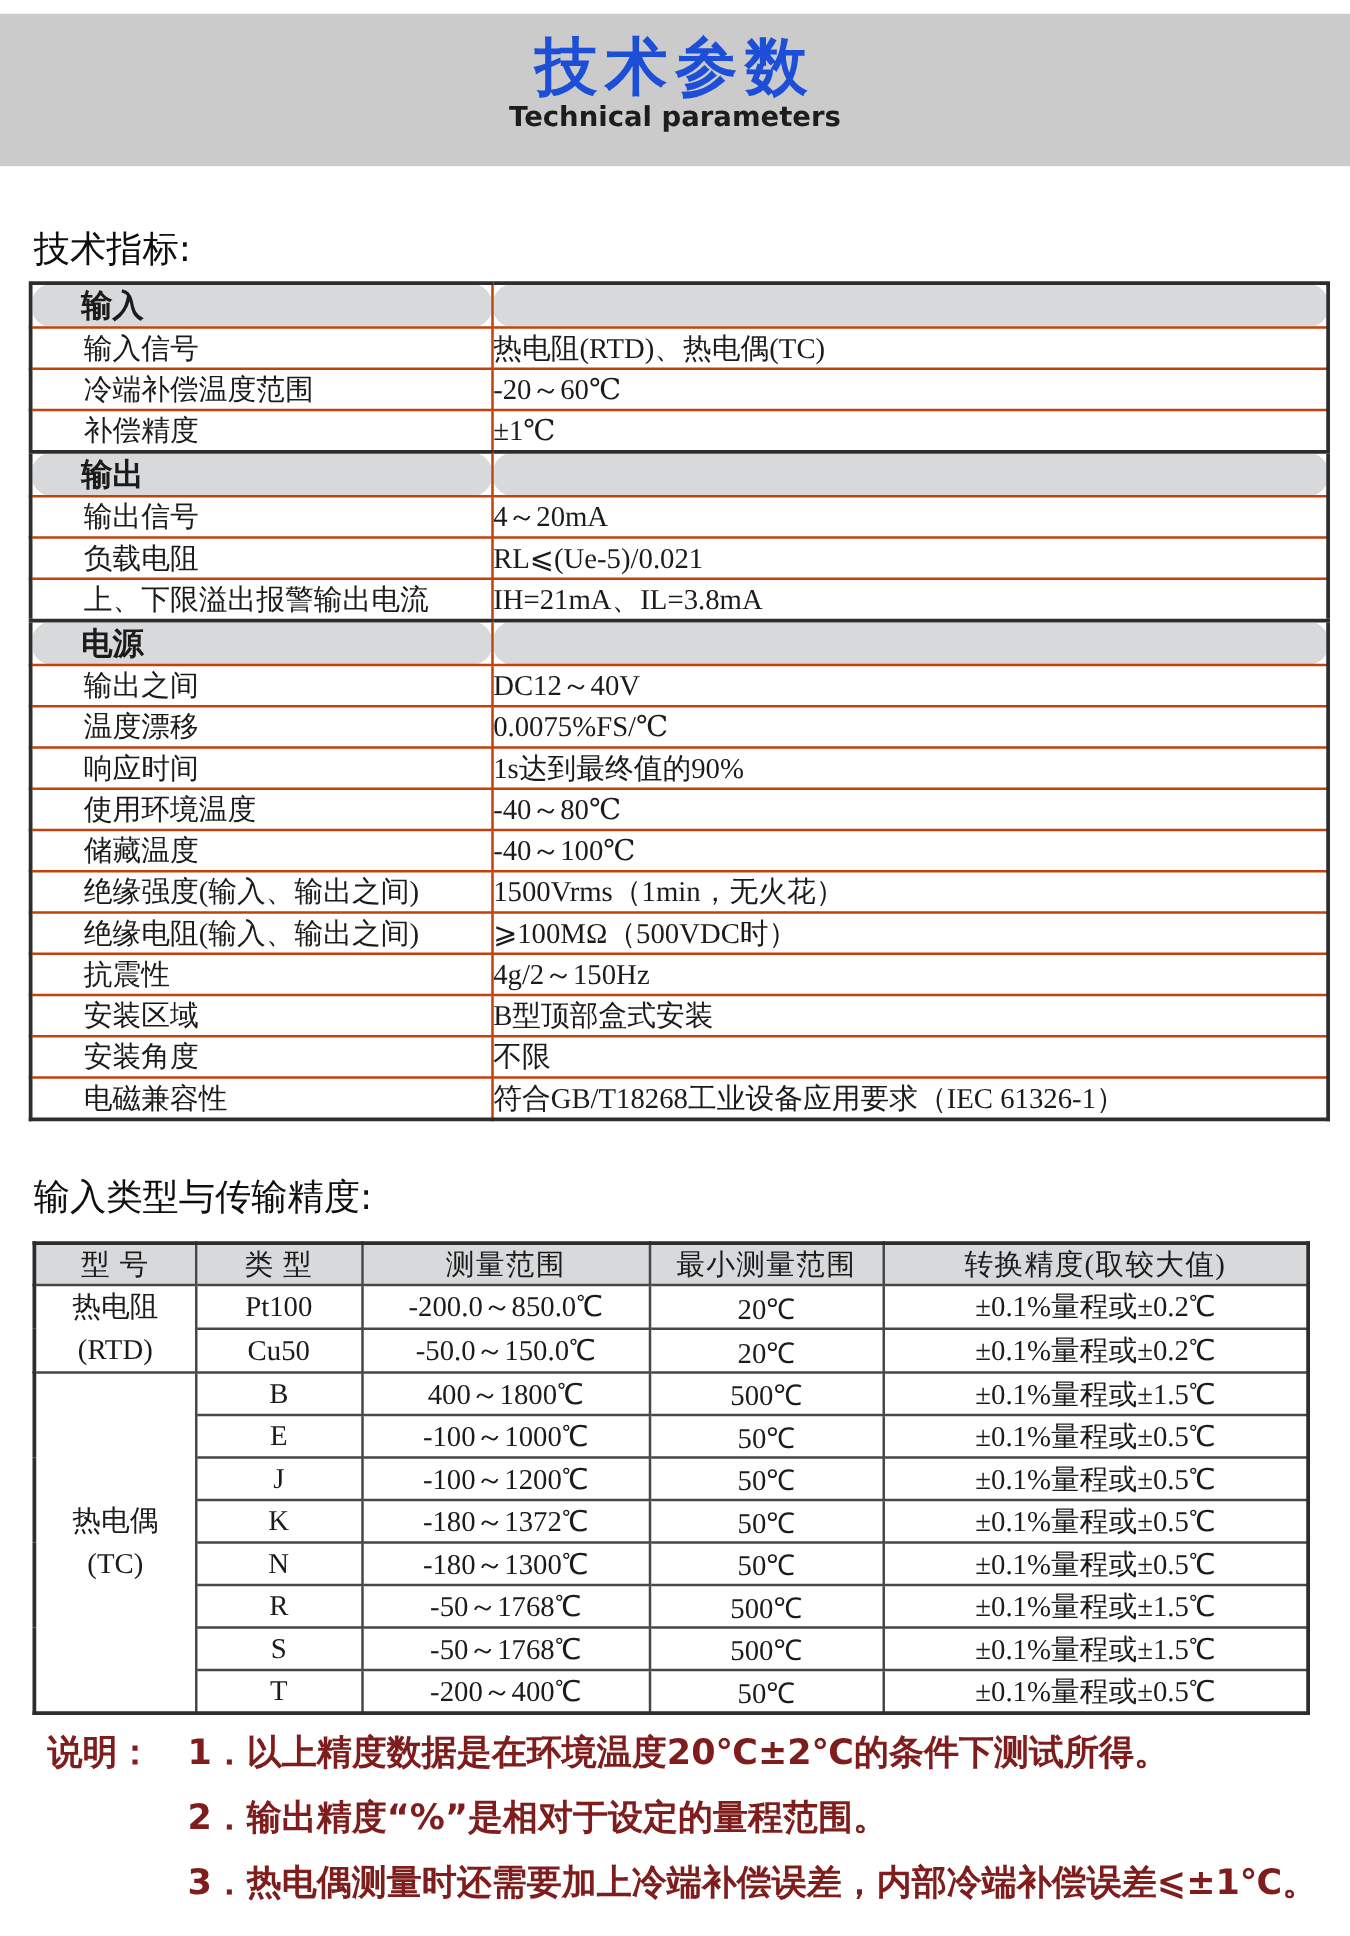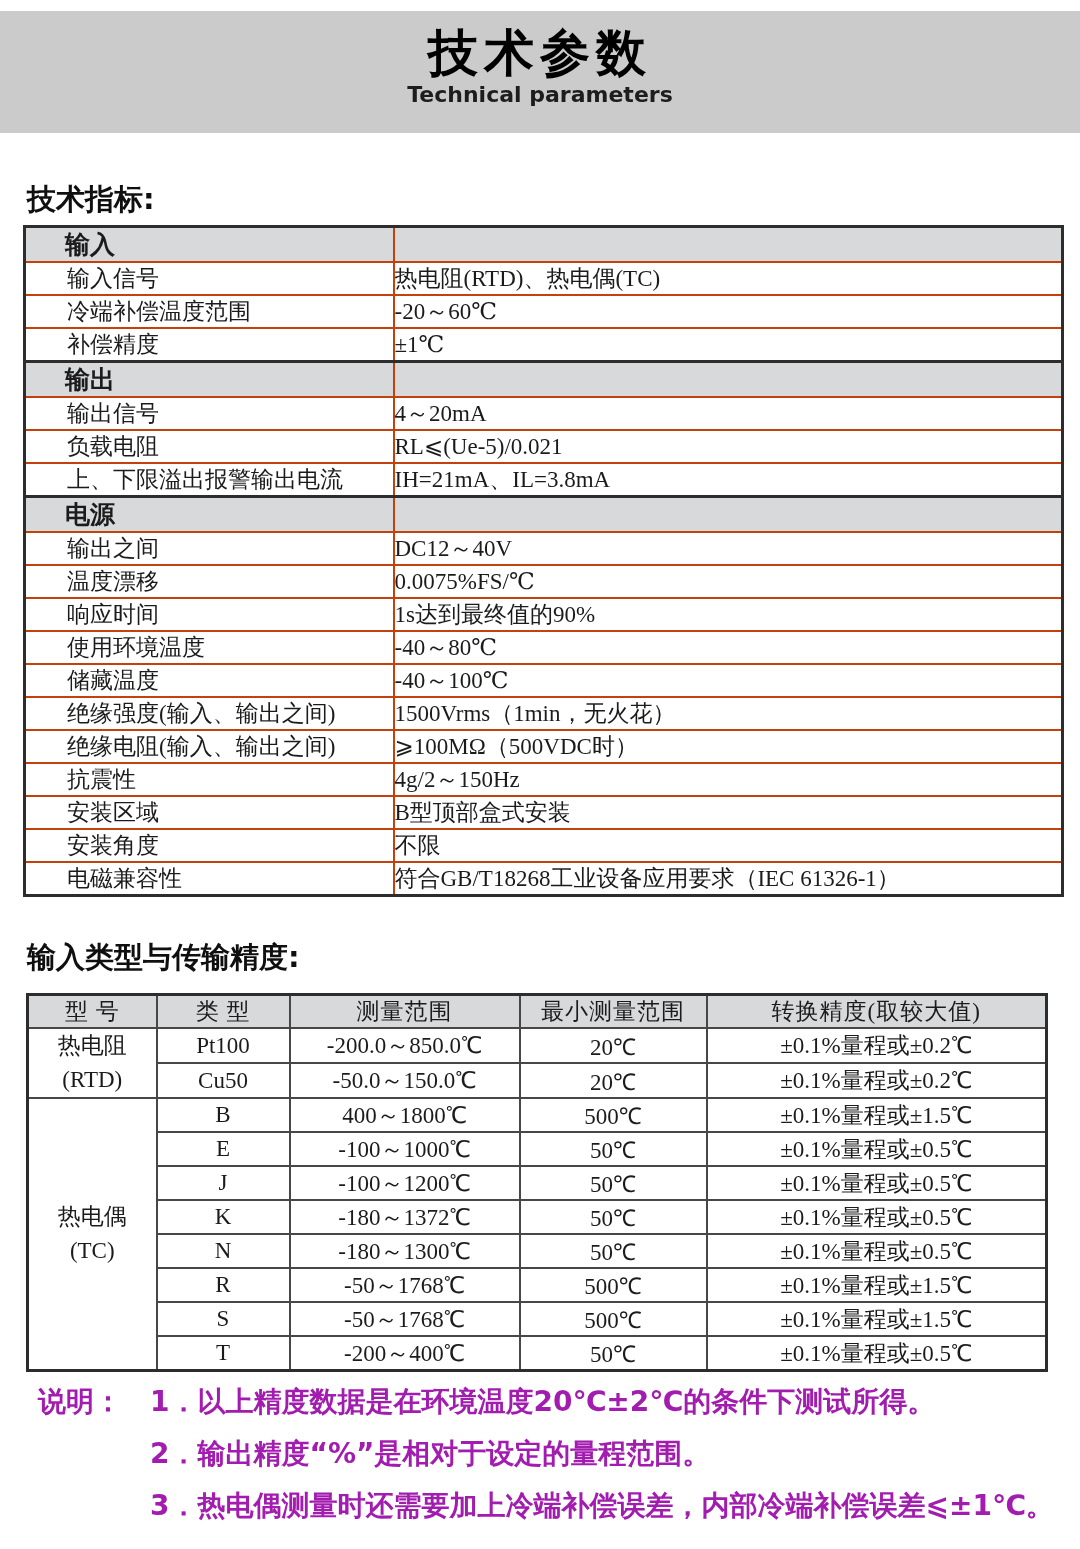--- a/index.html
+++ b/index.html
@@ -13,51 +13,52 @@
 
   
   .band {
     margin-top:11px; height:122px;
     background:var(--band-bg,#cbcbcb);
     text-align:center;
   }
   .band-title {
     font-family:"DejaVu Sans","Liberation Sans",sans-serif;
     font-weight:bold; font-size:50px; line-height:1.1;
-    letter-spacing:6px; padding-top:15px; color:#000000;
+    letter-spacing:6px; padding-top:15px; color:#1d4ed8;
   }
   .band-sub {
     font-family:"DejaVu Sans","Liberation Sans",sans-serif;
     font-size:22px; letter-spacing:0px; color:#1d1d1d; margin-top:1px;font-weight:bold;
   }
 
   
   .sec-heading {
     font-family:"DejaVu Sans","Liberation Sans",sans-serif;
-    font-weight:bold; font-size:29px; color:#0f0f0f; line-height:32px;
+    font-weight:normal; font-size:29px; color:#0f0f0f; line-height:32px;
   }
   .h-spec { margin:50px 0 10px 27px; }
   .h-acc  { margin:44px 0 20px 27px; }
 
   
   table { border-collapse:collapse; table-layout:fixed; }
   .spec-table {
     margin-left:23px; width:1041px;
     border:3px solid #2d2d2d;
   }
   .spec-table td {
     border:2px solid #c2410c;
     height:31px; font-size:23px; vertical-align:middle;
     white-space:nowrap; overflow:hidden;
   }
   .spec-table .c-label { width:369px; padding-left:41px; }
   .spec-table .c-value { }
   .spec-table tr.row-section td {
     background:var(--head-bg,#d7d9db);
     border-top:3px solid #2d2d2d;
+    border-radius:17px;
   }
   .spec-table tr.row-section .c-label {
     font-family:"DejaVu Sans","Liberation Sans",sans-serif;
     font-weight:bold; font-size:25px; padding-left:39px;
   }
 
   
   .acc-table {
     margin-left:26px; width:1019px;
     border:3px solid #2d2d2d;
@@ -69,21 +70,21 @@
     vertical-align:middle; white-space:nowrap; overflow:hidden;font-family:Liberation Serif, serif;
   }
   .acc-table th { background:var(--head-bg,#d7d9db); letter-spacing:1px; }
   .acc-table .c-model { font-size:23px; }
   .acc-table .model-line { line-height:34px; }
 
   
   .notes {
     margin:15px 0 0 38px;
     font-family:"DejaVu Sans","Liberation Sans",sans-serif;
-    font-weight:bold; font-size:28px; color:#a21caf;
+    font-weight:bold; font-size:28px; color:#7f1d1d;
   }
   .notes-row { display:flex; align-items:flex-start; }
   .notes-label { flex:0 0 112px; line-height:30px; }
   .notes-items { flex:1; }
   .note-item { line-height:30px; margin-bottom:22px; }
   .note-item:last-child { margin-bottom:0; }
 </style>
 </head>
 <body style="--band-bg: #cbcbcb; --head-bg: #d7d9db;">
 

